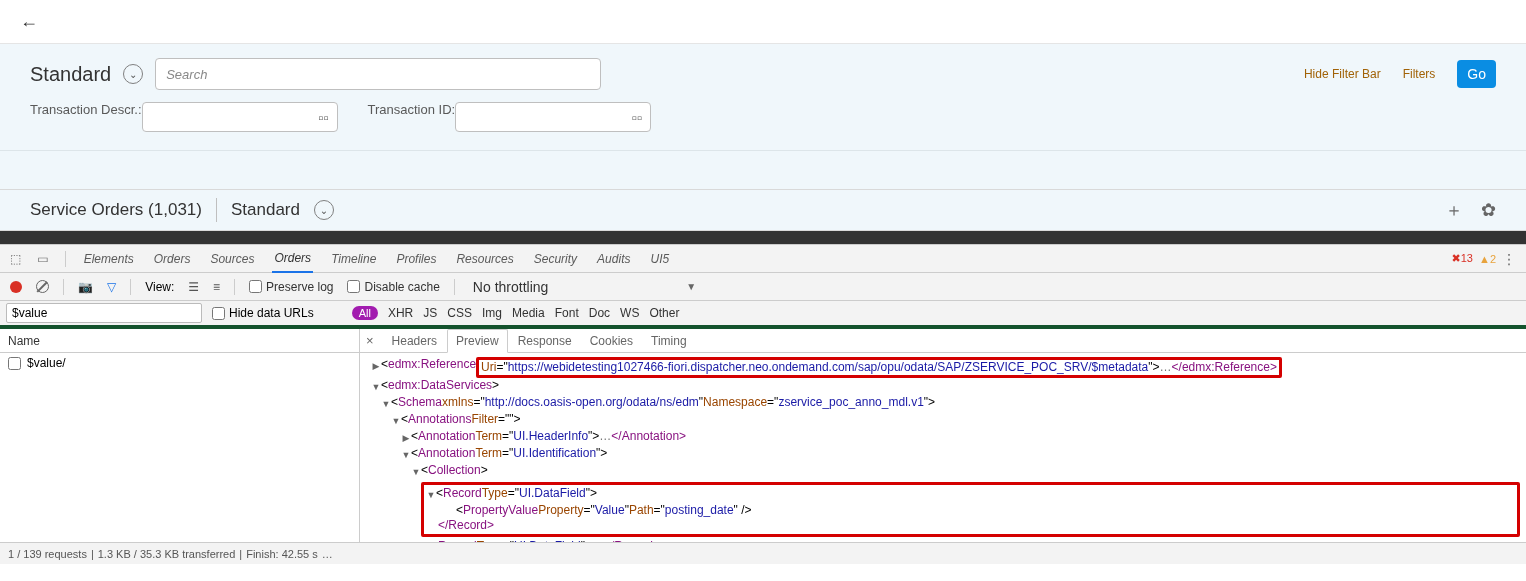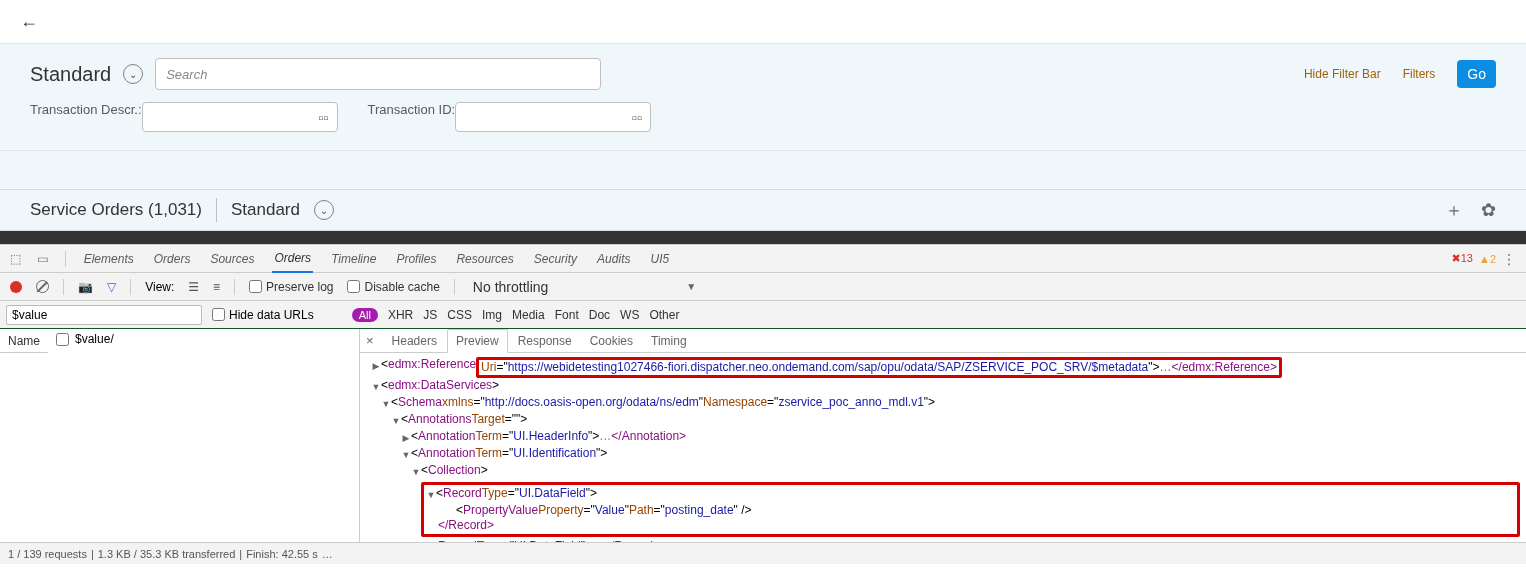--- a/index.html
+++ b/index.html
@@ -56,27 +56,27 @@
 .cam-icon, .funnel-icon { cursor: pointer; color: #555; }
 .funnel-icon { color: #1a73e8; }
 .sep { width: 1px; height: 16px; background: #ccc; }
 .tb-label { color: #000000; }
 .list-icon { cursor: pointer; color: #555; }
 .chk { display: flex; align-items: center; gap: 4px; }
 .chk input { margin: 0; }
 .throttle-select { border: none; background: transparent; font-size: 14px; padding: 2px 4px; cursor: pointer; }
 .throttle-arrow { margin-left: 120px; color: #666; font-size: 10px; }
 
-.dt-filterbar { height: 28px; display: flex; align-items: center; padding: 0 6px; gap: 10px; font-size: 12px; border-bottom: 1px solid #14532d; background: #f3f3f3; }
+.dt-filterbar { height: 28px; display: flex; align-items: center; padding: 0 6px; gap: 10px; font-size: 12px; border-bottom: 4px solid #14532d; background: #f3f3f3; }
 .filter-input { width: 196px; height: 20px; border: 1px solid #bbb; border-radius: 2px; padding: 0 5px; background: #fff; font-size: 12px; }
 .pill { background: #a21caf; color: #fff; border-radius: 8px; padding: 1px 7px; font-size: 11px; cursor: pointer; margin-left: 28px; }
 .ftype { cursor: pointer; color: #333; }
 
 .dt-body { display: flex; height: 213px; }
-.req-panel { width: 360px; border-right: 1px solid #ccc; display: flex; flex-direction: row; }
+.req-panel { width: 360px; border-right: 1px solid #ccc; display: flex; flex-direction: column; }
 .req-header { height: 24px; border-bottom: 1px solid #ccc; padding: 0 8px; display: flex; align-items: center; font-size: 12px; color: #333; }
 .req-list { flex: 1; overflow: auto; }
 .req-item { height: 20px; display: flex; align-items: center; padding: 0 8px; font-size: 12px; gap: 6px; cursor: pointer; }
 .req-item input { margin: 0; }
 
 .detail-panel { flex: 1; display: flex; flex-direction: column; overflow: hidden; }
 .detail-tabs { height: 24px; display: flex; align-items: center; border-bottom: 1px solid #ccc; padding: 0 6px; gap: 2px; font-size: 12px; color: #666; }
 .detail-close { cursor: pointer; color: #666; margin-right: 8px; font-size: 13px; }
 .detail-tab { padding: 4px 8px; cursor: pointer; }
 .detail-tab.active { border: 1px solid #ccc; border-bottom: 1px solid #fff; background: #fff; border-radius: 2px 2px 0 0; margin-bottom: -1px; }
@@ -236,21 +236,21 @@
       </div>
 
       <div class="xml-tree">
         <div class="xml-line ind5">
             <span class="toggle">▶</span>
             <span>&lt;<span class="tag">edmx:Reference</span> </span>
             <span class="redbox"><span class="attr-name">Uri</span>="<span class="attr-val">https://webidetesting1027466-fiori.dispatcher.neo.ondemand.com/sap/opu/odata/SAP/ZSERVICE_POC_SRV/$metadata</span>"&gt;<span class="ellip">…</span><span class="tag">&lt;/edmx:Reference&gt;</span></span>
           </div>
         <div class="xml-line ind5"><span class="toggle">▼</span>&lt;<span class="tag">edmx:DataServices</span>&gt;</div>
         <div class="xml-line ind15"><span class="toggle">▼</span>&lt;<span class="tag">Schema</span> <span class="attr-name">xmlns</span>="<span class="attr-val">http://docs.oasis-open.org/odata/ns/edm</span>" <span class="attr-name">Namespace</span>="<span class="attr-val">zservice_poc_anno_mdl.v1</span>"&gt;</div>
-        <div class="xml-line ind25"><span class="toggle">▼</span>&lt;<span class="tag">Annotations</span> <span class="attr-name">Target</span>=""&gt;</div>
+        <div class="xml-line ind25"><span class="toggle">▼</span>&lt;<span class="tag">Annotations</span> <span class="attr-name">Filter</span>=""&gt;</div>
         <div class="xml-line ind35"><span class="toggle">▶</span>&lt;<span class="tag">Annotation</span> <span class="attr-name">Term</span>="<span class="attr-val">UI.HeaderInfo</span>"&gt;<span class="ellip">…</span><span class="tag">&lt;/Annotation&gt;</span></div>
         <div class="xml-line ind35"><span class="toggle">▼</span>&lt;<span class="tag">Annotation</span> <span class="attr-name">Term</span>="<span class="attr-val">UI.Identification</span>"&gt;</div>
         <div class="xml-line ind45"><span class="toggle">▼</span>&lt;<span class="tag">Collection</span>&gt;</div>
 
         <div class="redbox-wide" style="margin-left:55px;">
           <div class="xml-line"><span class="toggle">▼</span>&lt;<span class="tag">Record</span> <span class="attr-name">Type</span>="<span class="attr-val">UI.DataField</span>"&gt;</div>
           <div class="xml-line" style="padding-left:30px;">&lt;<span class="tag">PropertyValue</span> <span class="attr-name">Property</span>="<span class="attr-val">Value</span>" <span class="attr-name">Path</span>="<span class="attr-val">posting_date</span>" /&gt;</div>
           <div class="xml-line" style="padding-left:12px;">
               <span class="tag">&lt;/Record&gt;</span>
             </div>

